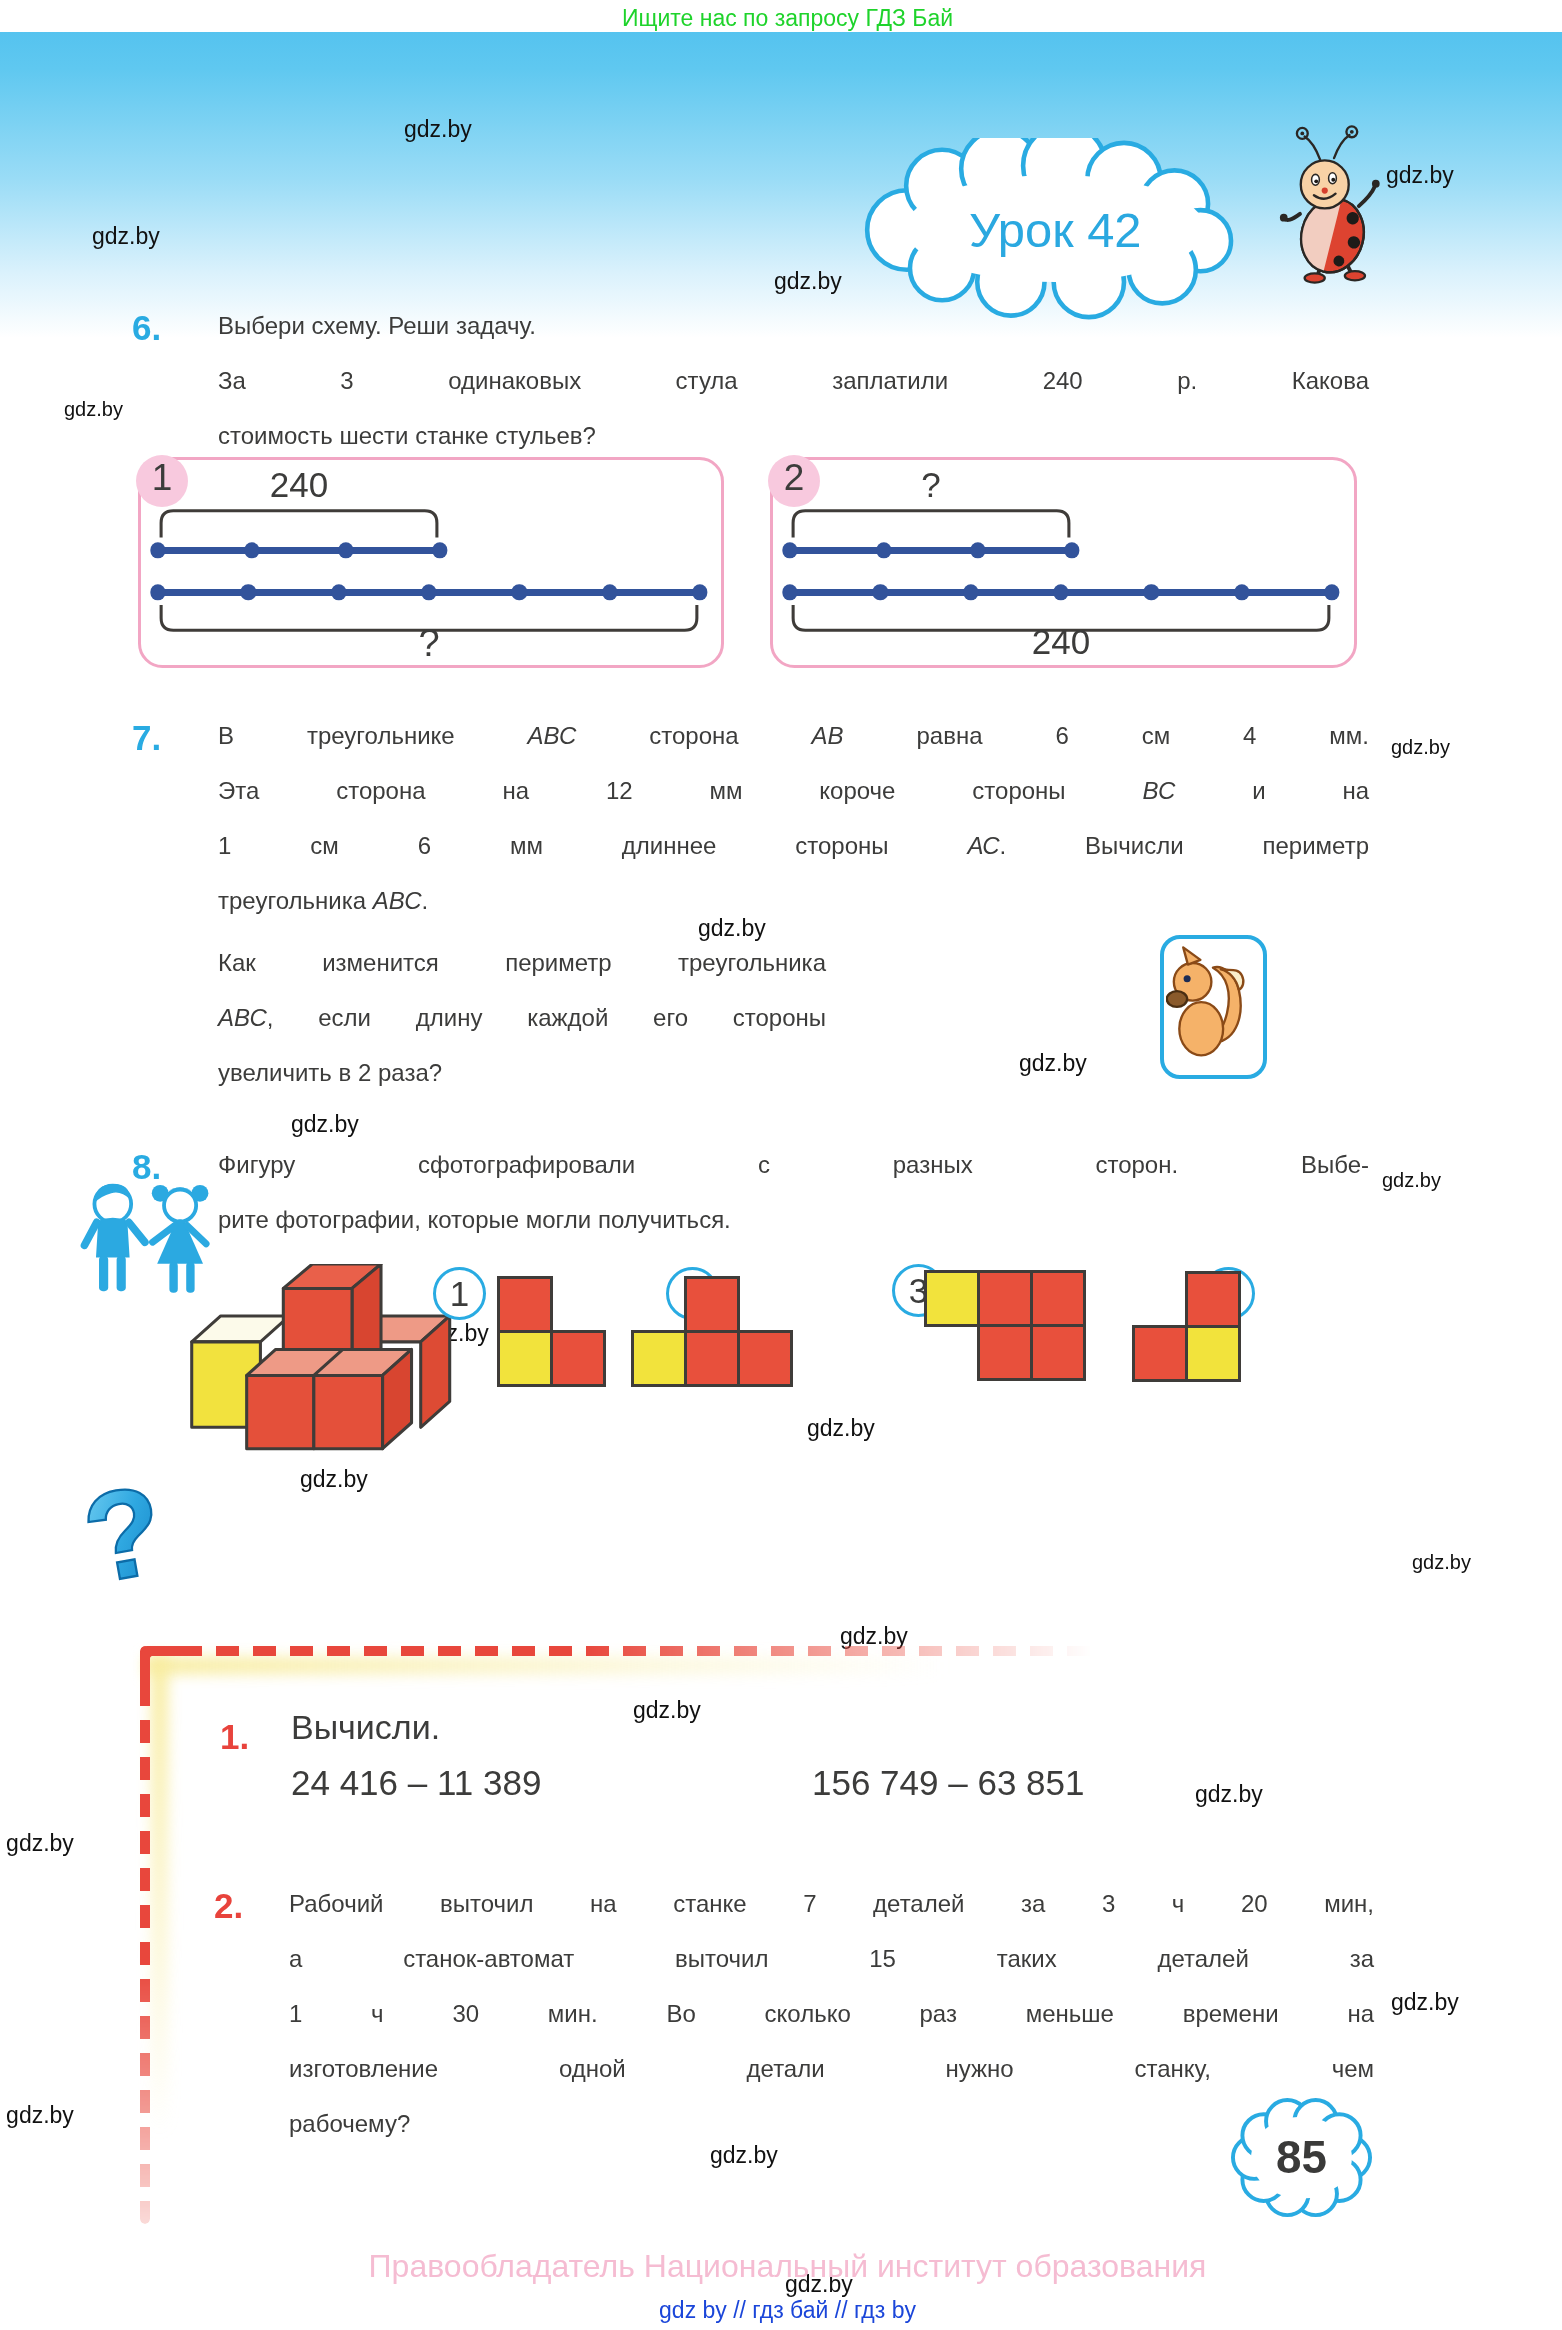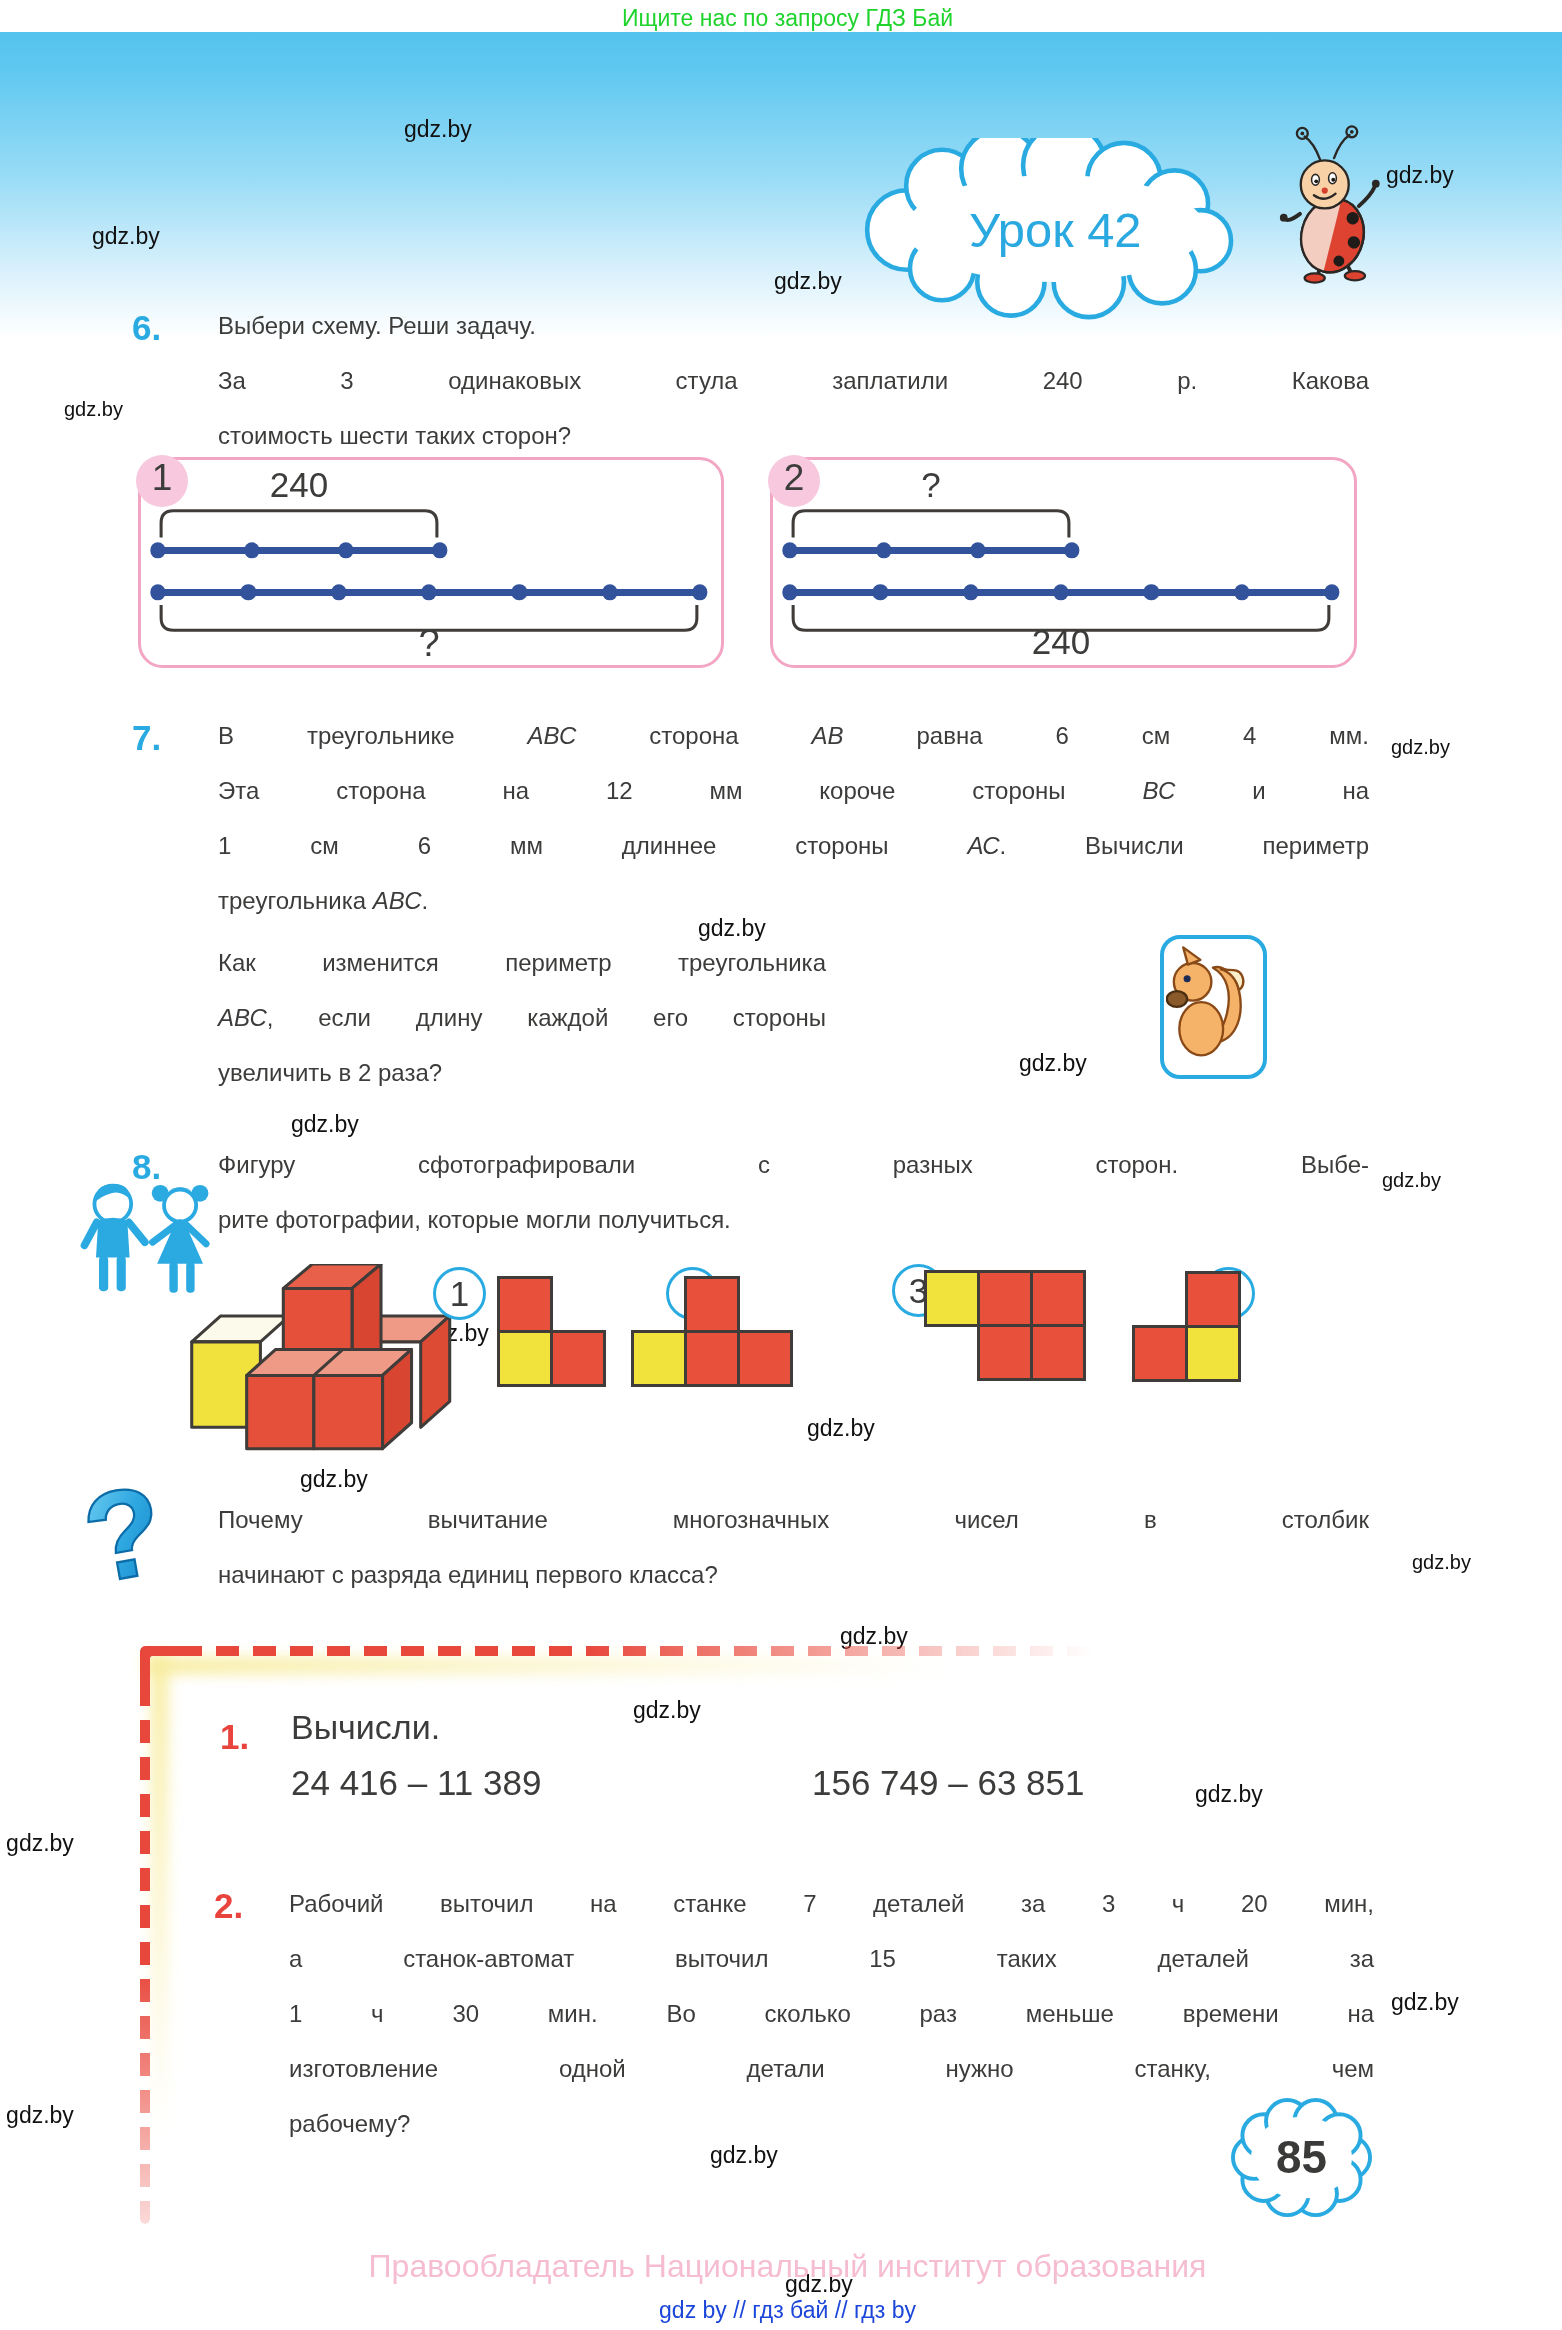--- a/index.html
+++ b/index.html
@@ -138,21 +138,21 @@
   <span class="wm" style="left:6.1px;top:1830px;">gdz.by</span>
   <span class="wm" style="left:1391px;top:1989px;">gdz.by</span>
   <span class="wm" style="left:6.1px;top:2102px;">gdz.by</span>
   <span class="wm" style="left:710px;top:2142px;">gdz.by</span>
   <span class="wm" style="left:785px;top:2271px;">gdz.by</span>
 
   <div class="pnum" style="left:132px;top:308px;">6.</div>
   <div class="para" style="left:218px;top:298px;width:1151px;">
     <div class="tline">Выбери схему. Реши задачу.</div>
     <div class="tline jus">За 3 одинаковых стула заплатили 240 р. Какова</div>
-    <div class="tline">стоимость шести таких сторон?</div>
+    <div class="tline">стоимость шести станке стульев?</div>
   </div>
 
   <div class="scheme" style="left:138px;top:457px;">
     <div class="tag"></div>
     <div class="tagnum">1</div>
     <div class="lab" style="left:17px;top:4.6px;width:282px;">240</div>
     <svg class="brk" style="left:17px;top:47px;" width="282" height="32" viewBox="0 0 368 42">
       <path d="M3,40 V21 Q3,5 19,5 H349 Q365,5 365,21 V40" fill="none" stroke="#3f3c39" stroke-width="4"></path>
     </svg>
     <div class="segline" style="left:17px;top:87px;width:282px;">
@@ -306,24 +306,20 @@
   <svg class="abs" style="left:77px;top:1472px;" width="99" height="130" viewBox="0 0 130 170">
     <defs>
       <linearGradient id="qg" x1="0" y1="0" x2="1" y2="1">
         <stop offset="0" stop-color="#7fd6f5"></stop>
           <stop offset="0.5" stop-color="#2fa8e1"></stop>
           <stop offset="1" stop-color="#0f7cc0"></stop>
       </linearGradient>
     </defs>
     <text x="62" y="138" font-size="165" font-weight="bold" fill="url(#qg)" stroke="#0c6ca8" stroke-width="3" text-anchor="middle" transform="rotate(-10 62 85)" font-family="Liberation Sans, sans-serif">?</text>
   </svg>
-  <div class="para" style="left:218px;top:1492px;width:1151px;">
-    <div class="tline jus">Почему вычитание многозначных чисел в столбик</div>
-    <div class="tline">начинают с разряда единиц первого класса?</div>
-  </div>
 
   <div class="glow-h"></div>
   <div class="glow-v"></div>
   <div class="dash-h"></div>
   <div class="dash-v"></div>
   <div class="dash-corner"></div>
 
   <div class="hwnum" style="left:220px;top:1717px;">1.</div>
   <div class="expr" style="left:291px;top:1708px;font-size:34px;">Вычисли.</div>
   <div class="expr" style="left:291px;top:1763px;">24 416 – 11 389</div>

